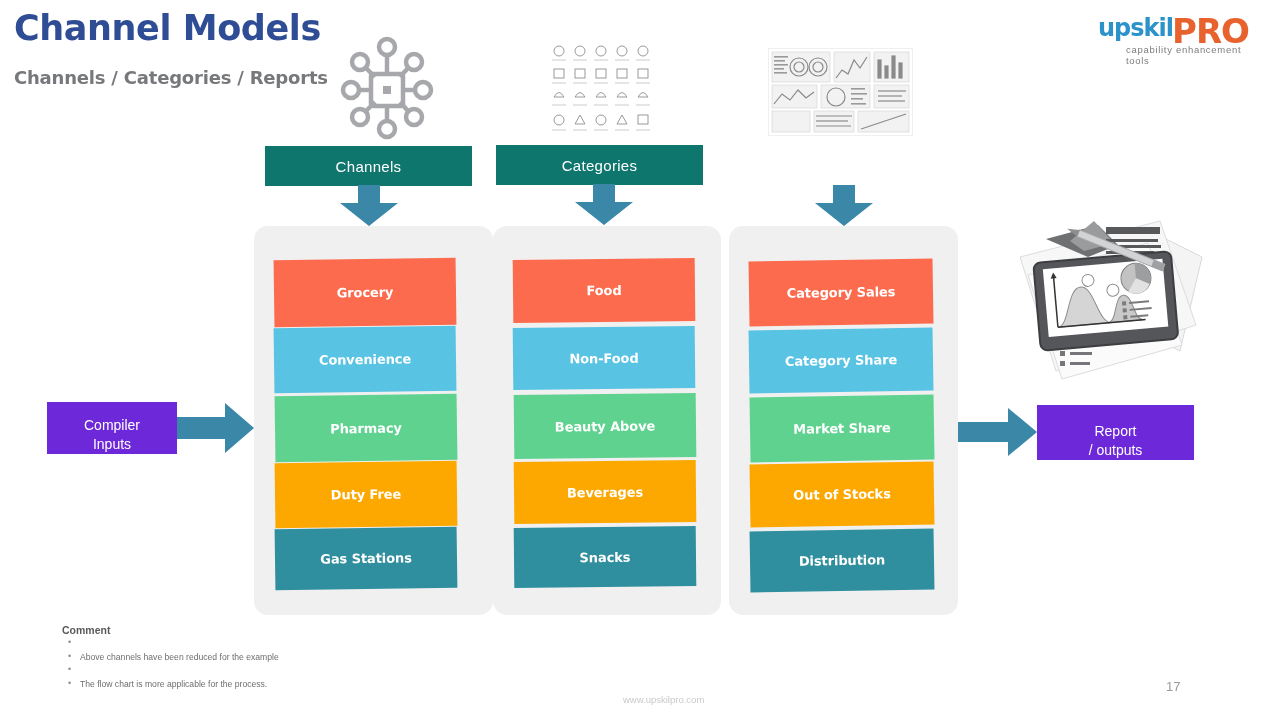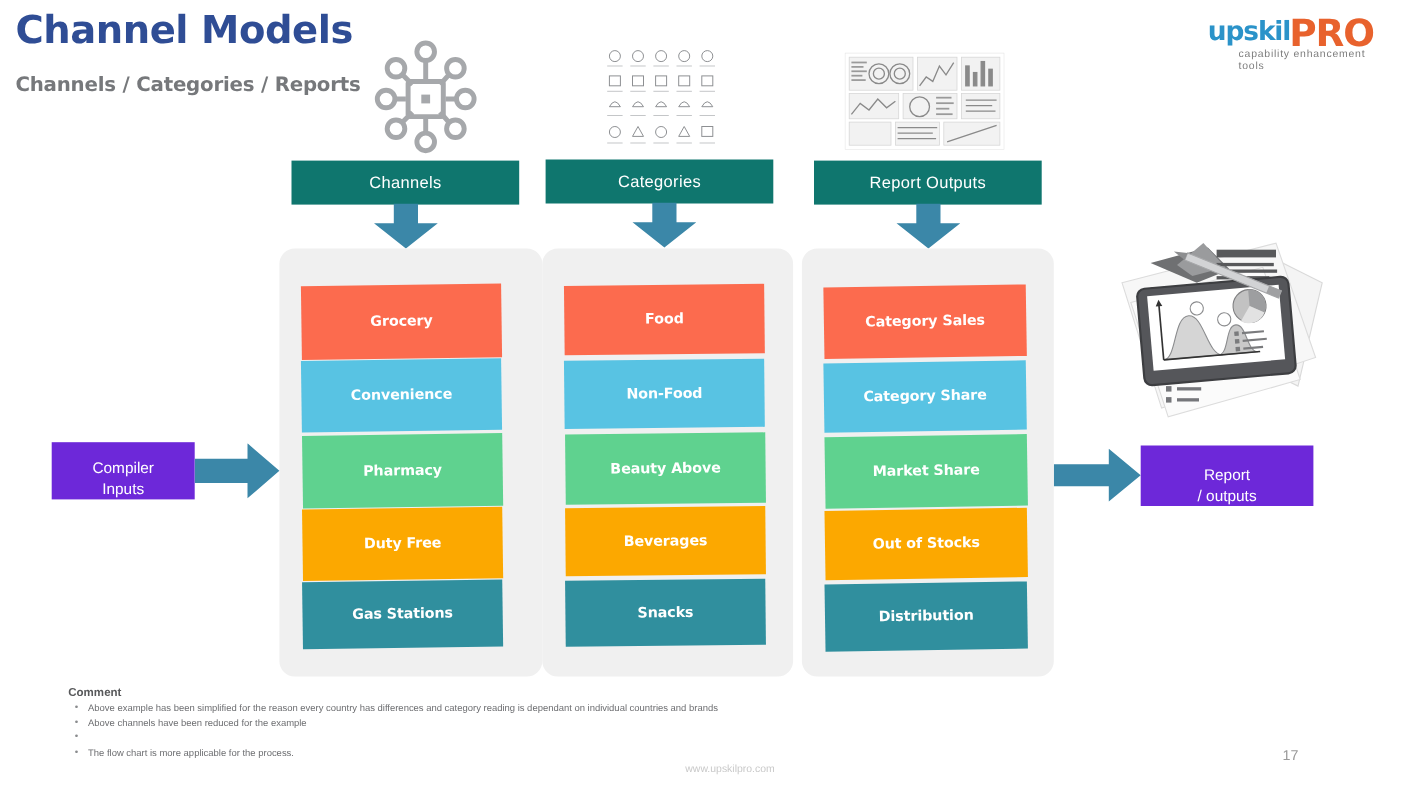--- a/index.html
+++ b/index.html
@@ -256,23 +256,20 @@
 
   <div class="hdr-box" style="left:496px;top:145px;width:207px;">
     <span>Categories</span>
   </div>
   <div class="hdr-arrow" style="left:571px;top:184px;">
     <svg width="66" height="42" viewBox="0 0 66 42">
       <polygon points="22,0 44,0 44,18 62,18 33,41 4,18 22,18" fill="#3b87a8"></polygon>
     </svg>
   </div>
 
-  <div class="hdr-box" style="left:740px;top:146px;width:207px;">
-    <span>Report Outputs</span>
-  </div>
   <div class="hdr-arrow" style="left:811px;top:185px;">
     <svg width="66" height="42" viewBox="0 0 66 42">
       <polygon points="22,0 44,0 44,18 62,18 33,41 4,18 22,18" fill="#3b87a8"></polygon>
     </svg>
   </div>
 
   <div class="track" style="left:254px;top:226px;width:239px;height:389px;"></div>
 
   <div class="cell" style="left:274px;top:259px;width:182px;height:67px;background:#fc6b4e;transform:rotate(-0.8deg);">
     <span>Grocery</span>
@@ -418,21 +415,20 @@
         <polygon points="62,46 50,49.5 62,53" fill="#8d8e90"></polygon>
         <rect x="142" y="46" width="12" height="7" fill="#9fa0a2"></rect>
       </g>
     </svg>
   </div>
 
   <div class="comment-head">Comment</div>
   <div class="comment-list">
     <div class="comment-row">
       <span class="bullet">•</span>
-      <span class="ctext">Above example has been simplified for the reason every country has differences and category reading is dependant on individual countries and brands</span>
     </div>
     <div class="comment-row">
       <span class="bullet">•</span>
       <span class="ctext">Above channels have been reduced for the example</span>
     </div>
     <div class="comment-row">
       <span class="bullet">•</span>
     </div>
     <div class="comment-row">
       <span class="bullet">•</span>

